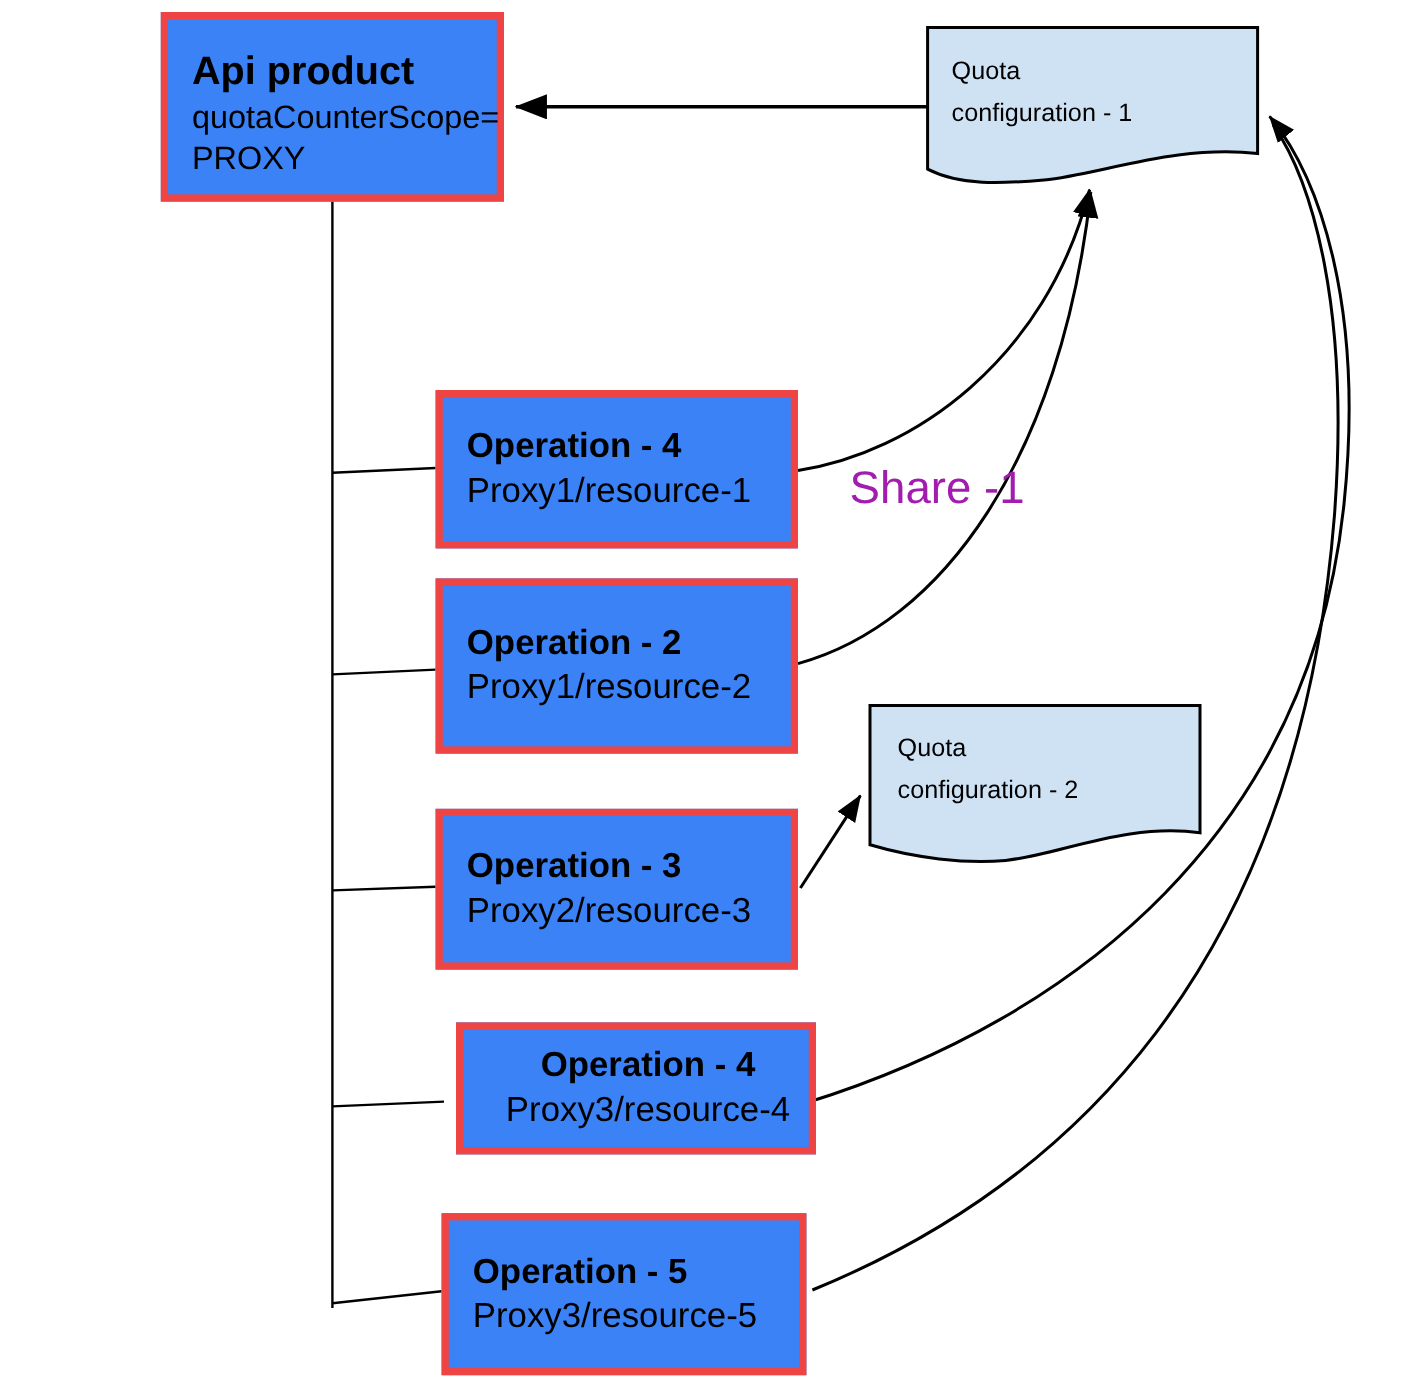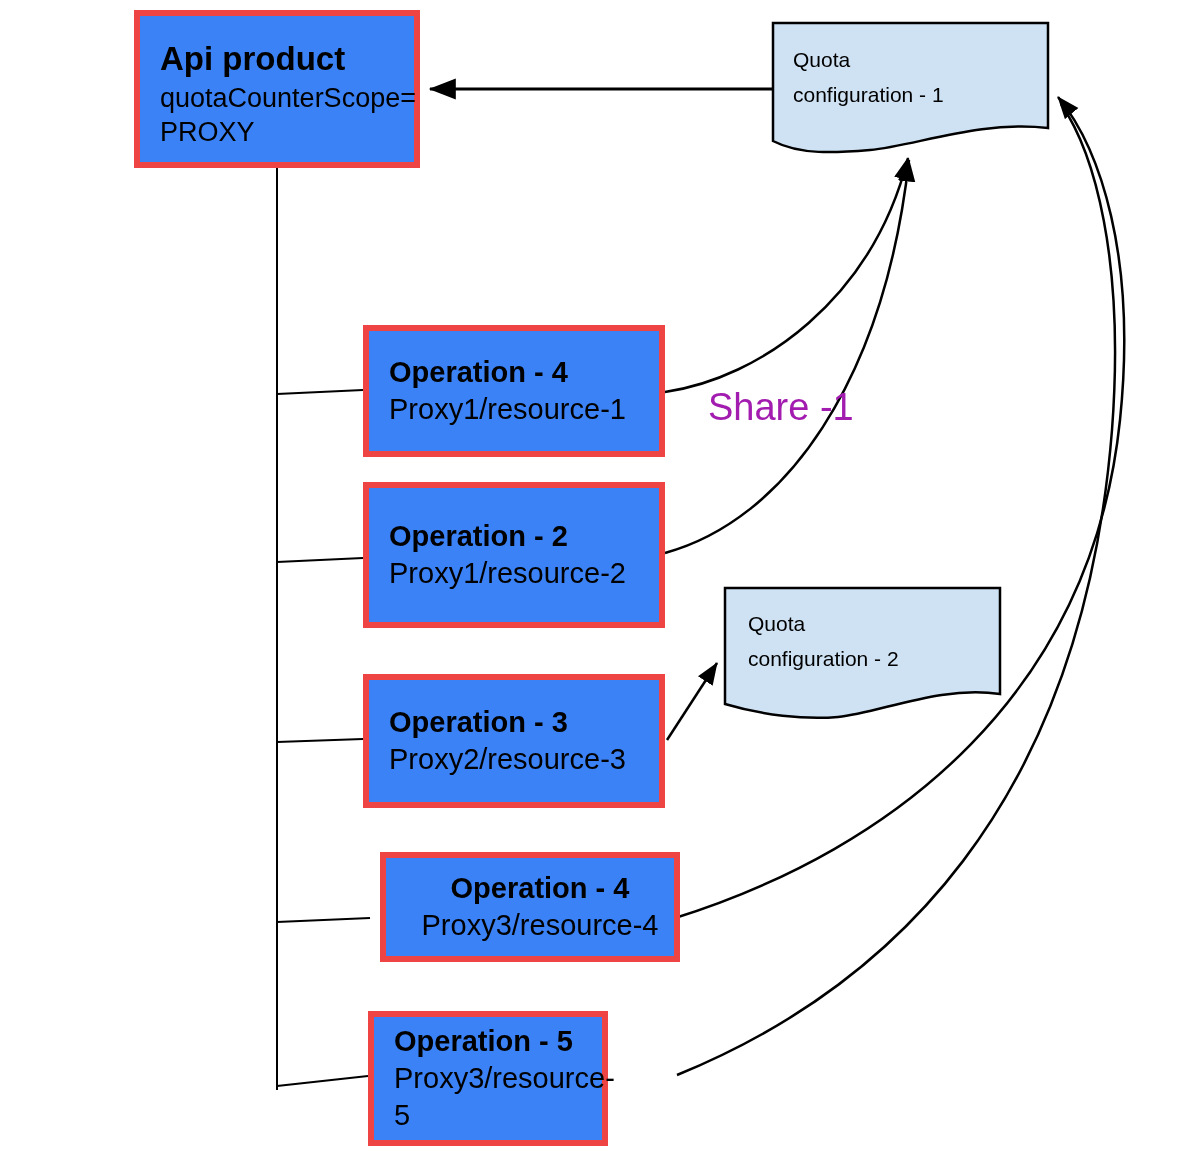--- a/index.html
+++ b/index.html
@@ -138,20 +138,20 @@
   <div class="node op-box" style="left:363px; top:674px; height:134px;">
     <div class="title">Operation - 3</div>
     <div class="sub">Proxy2/resource-3</div>
   </div>
 
   <div class="node op-box" style="left:380px; top:852px; width:300px; height:110px;text-align:center;">
     <div class="title">Operation - 4</div>
     <div class="sub">Proxy3/resource-4</div>
   </div>
 
-  <div class="node op-box" style="left:368px; top:1011px; width:240px; height:135px;">
+  <div class="node op-box" style="left:368px; top:1011px; width:304px; height:135px;">
     <div class="title">Operation - 5</div>
     <div class="sub">Proxy3/resource-5</div>
   </div>
 
   <div class="share-label" style="left:708px; top:386px;">Share -1</div>
 
 </div>
 
 </body></html>

